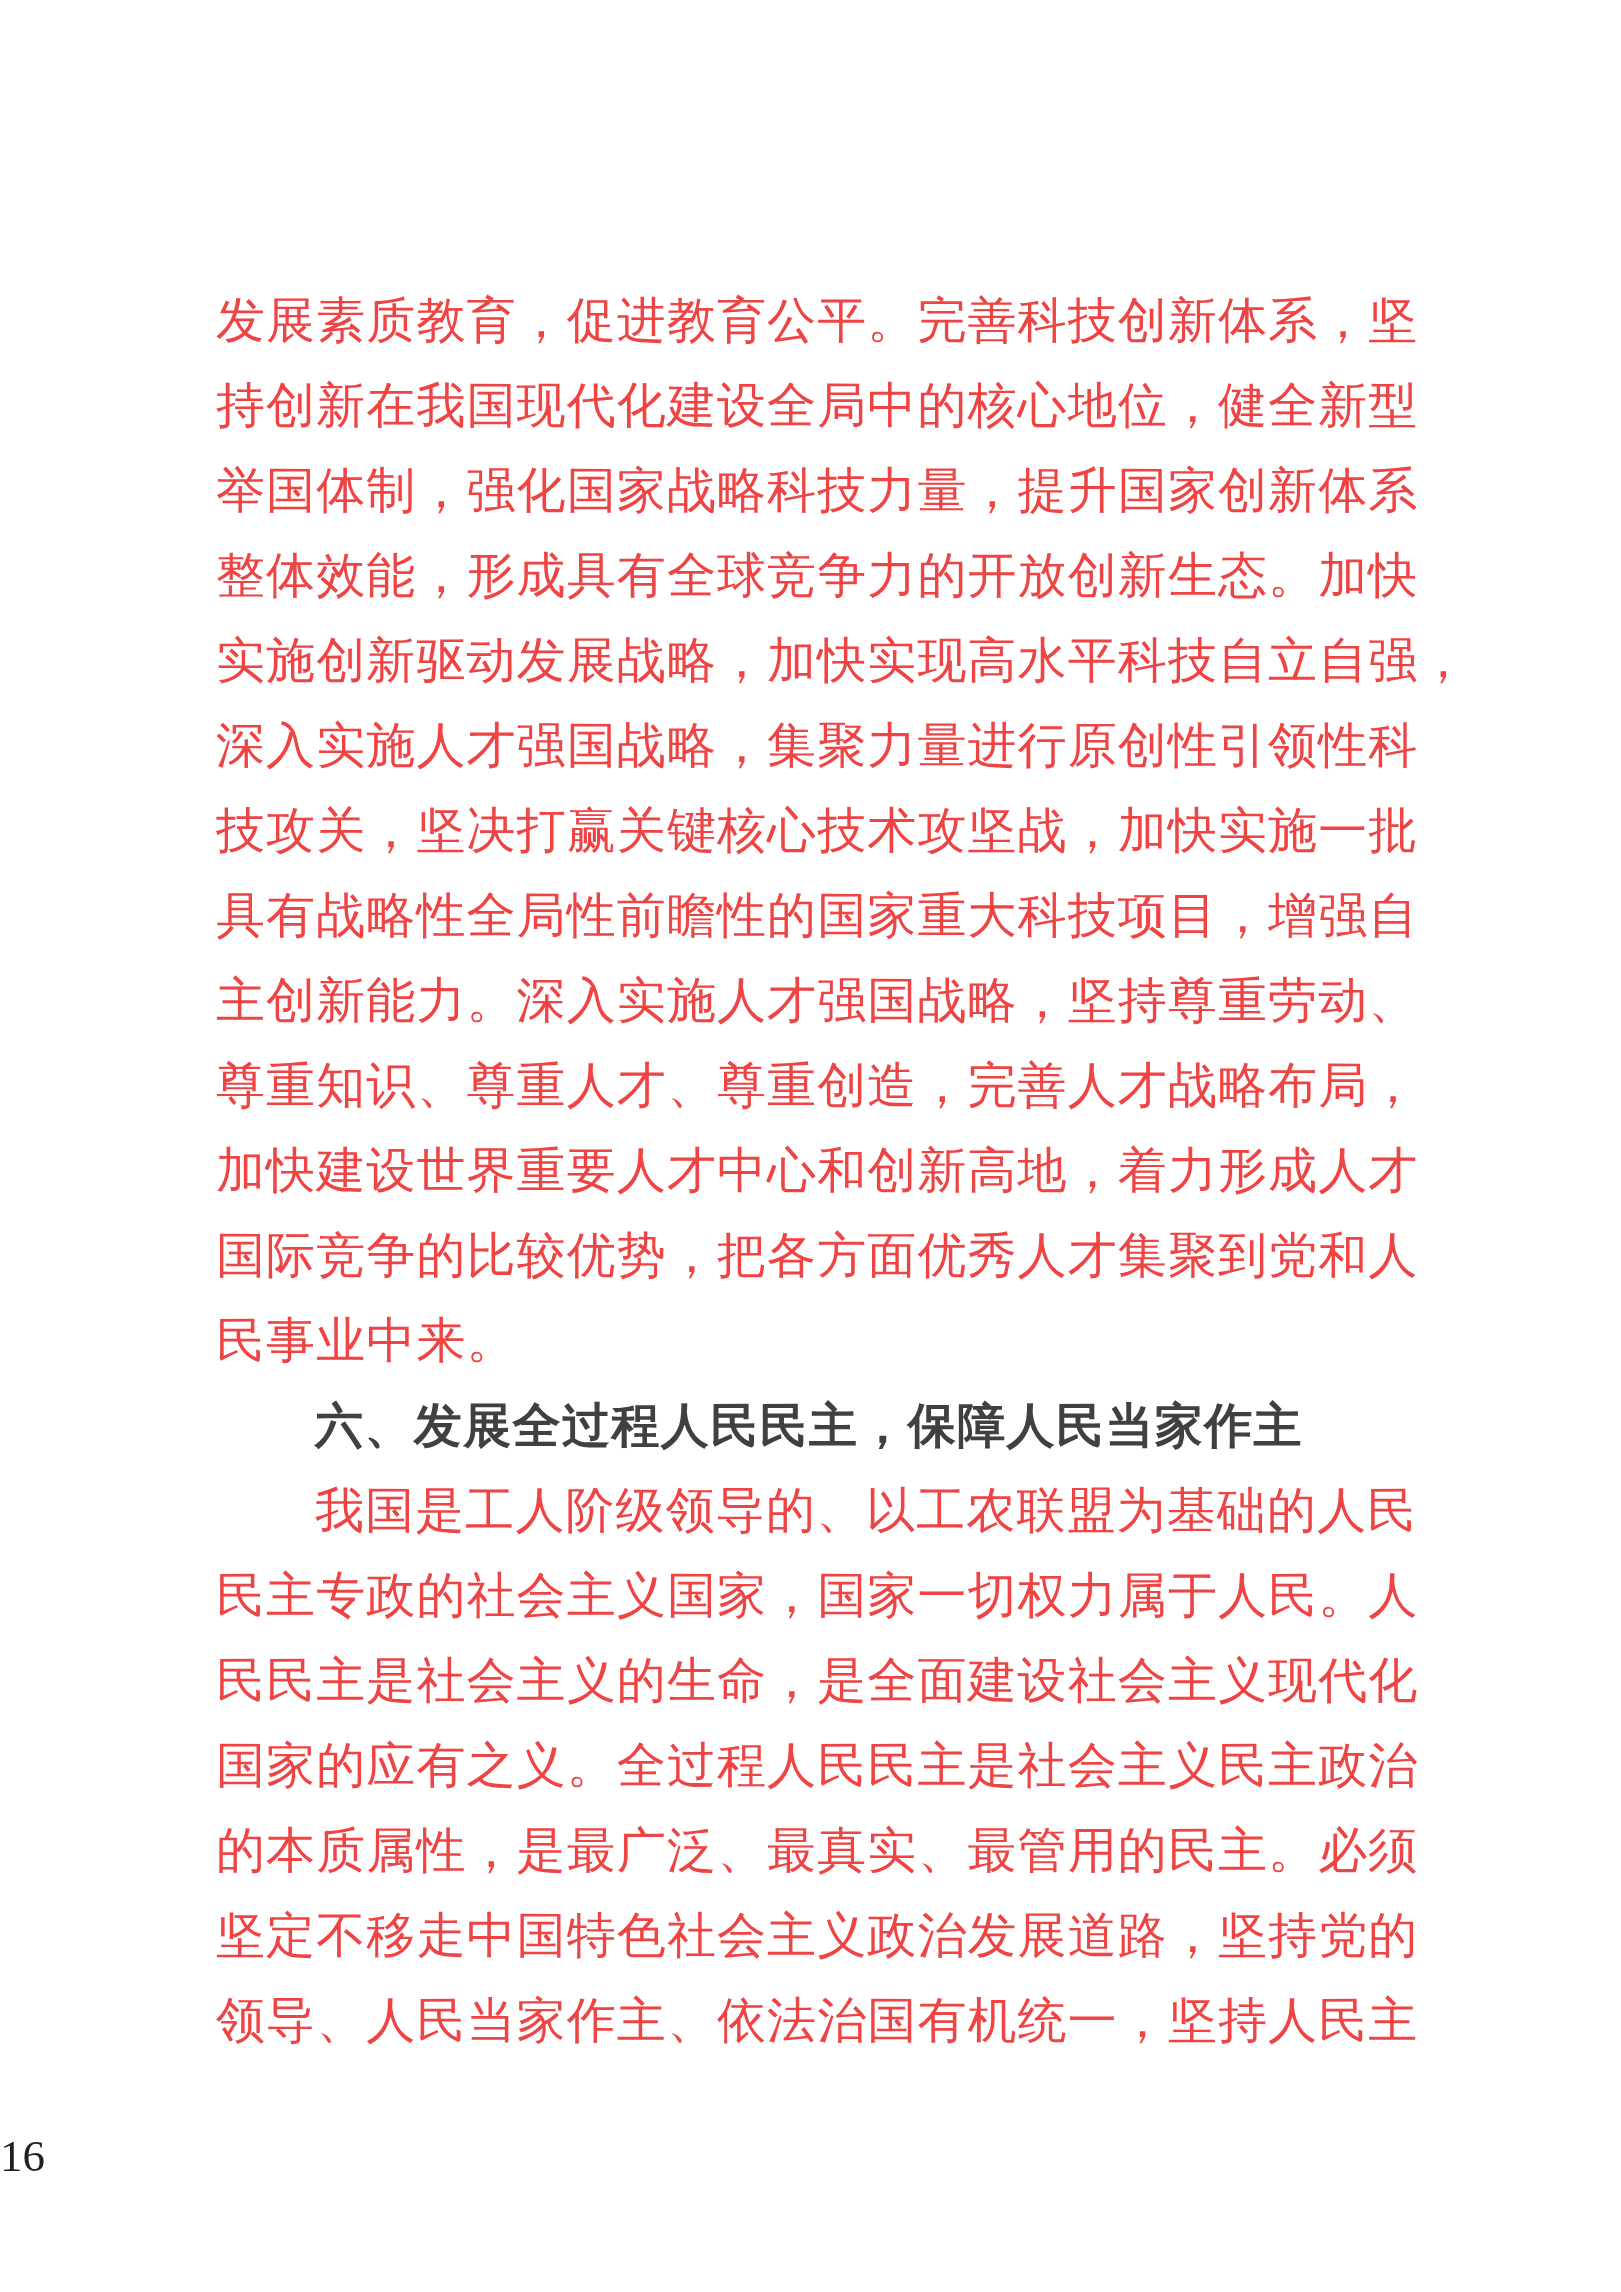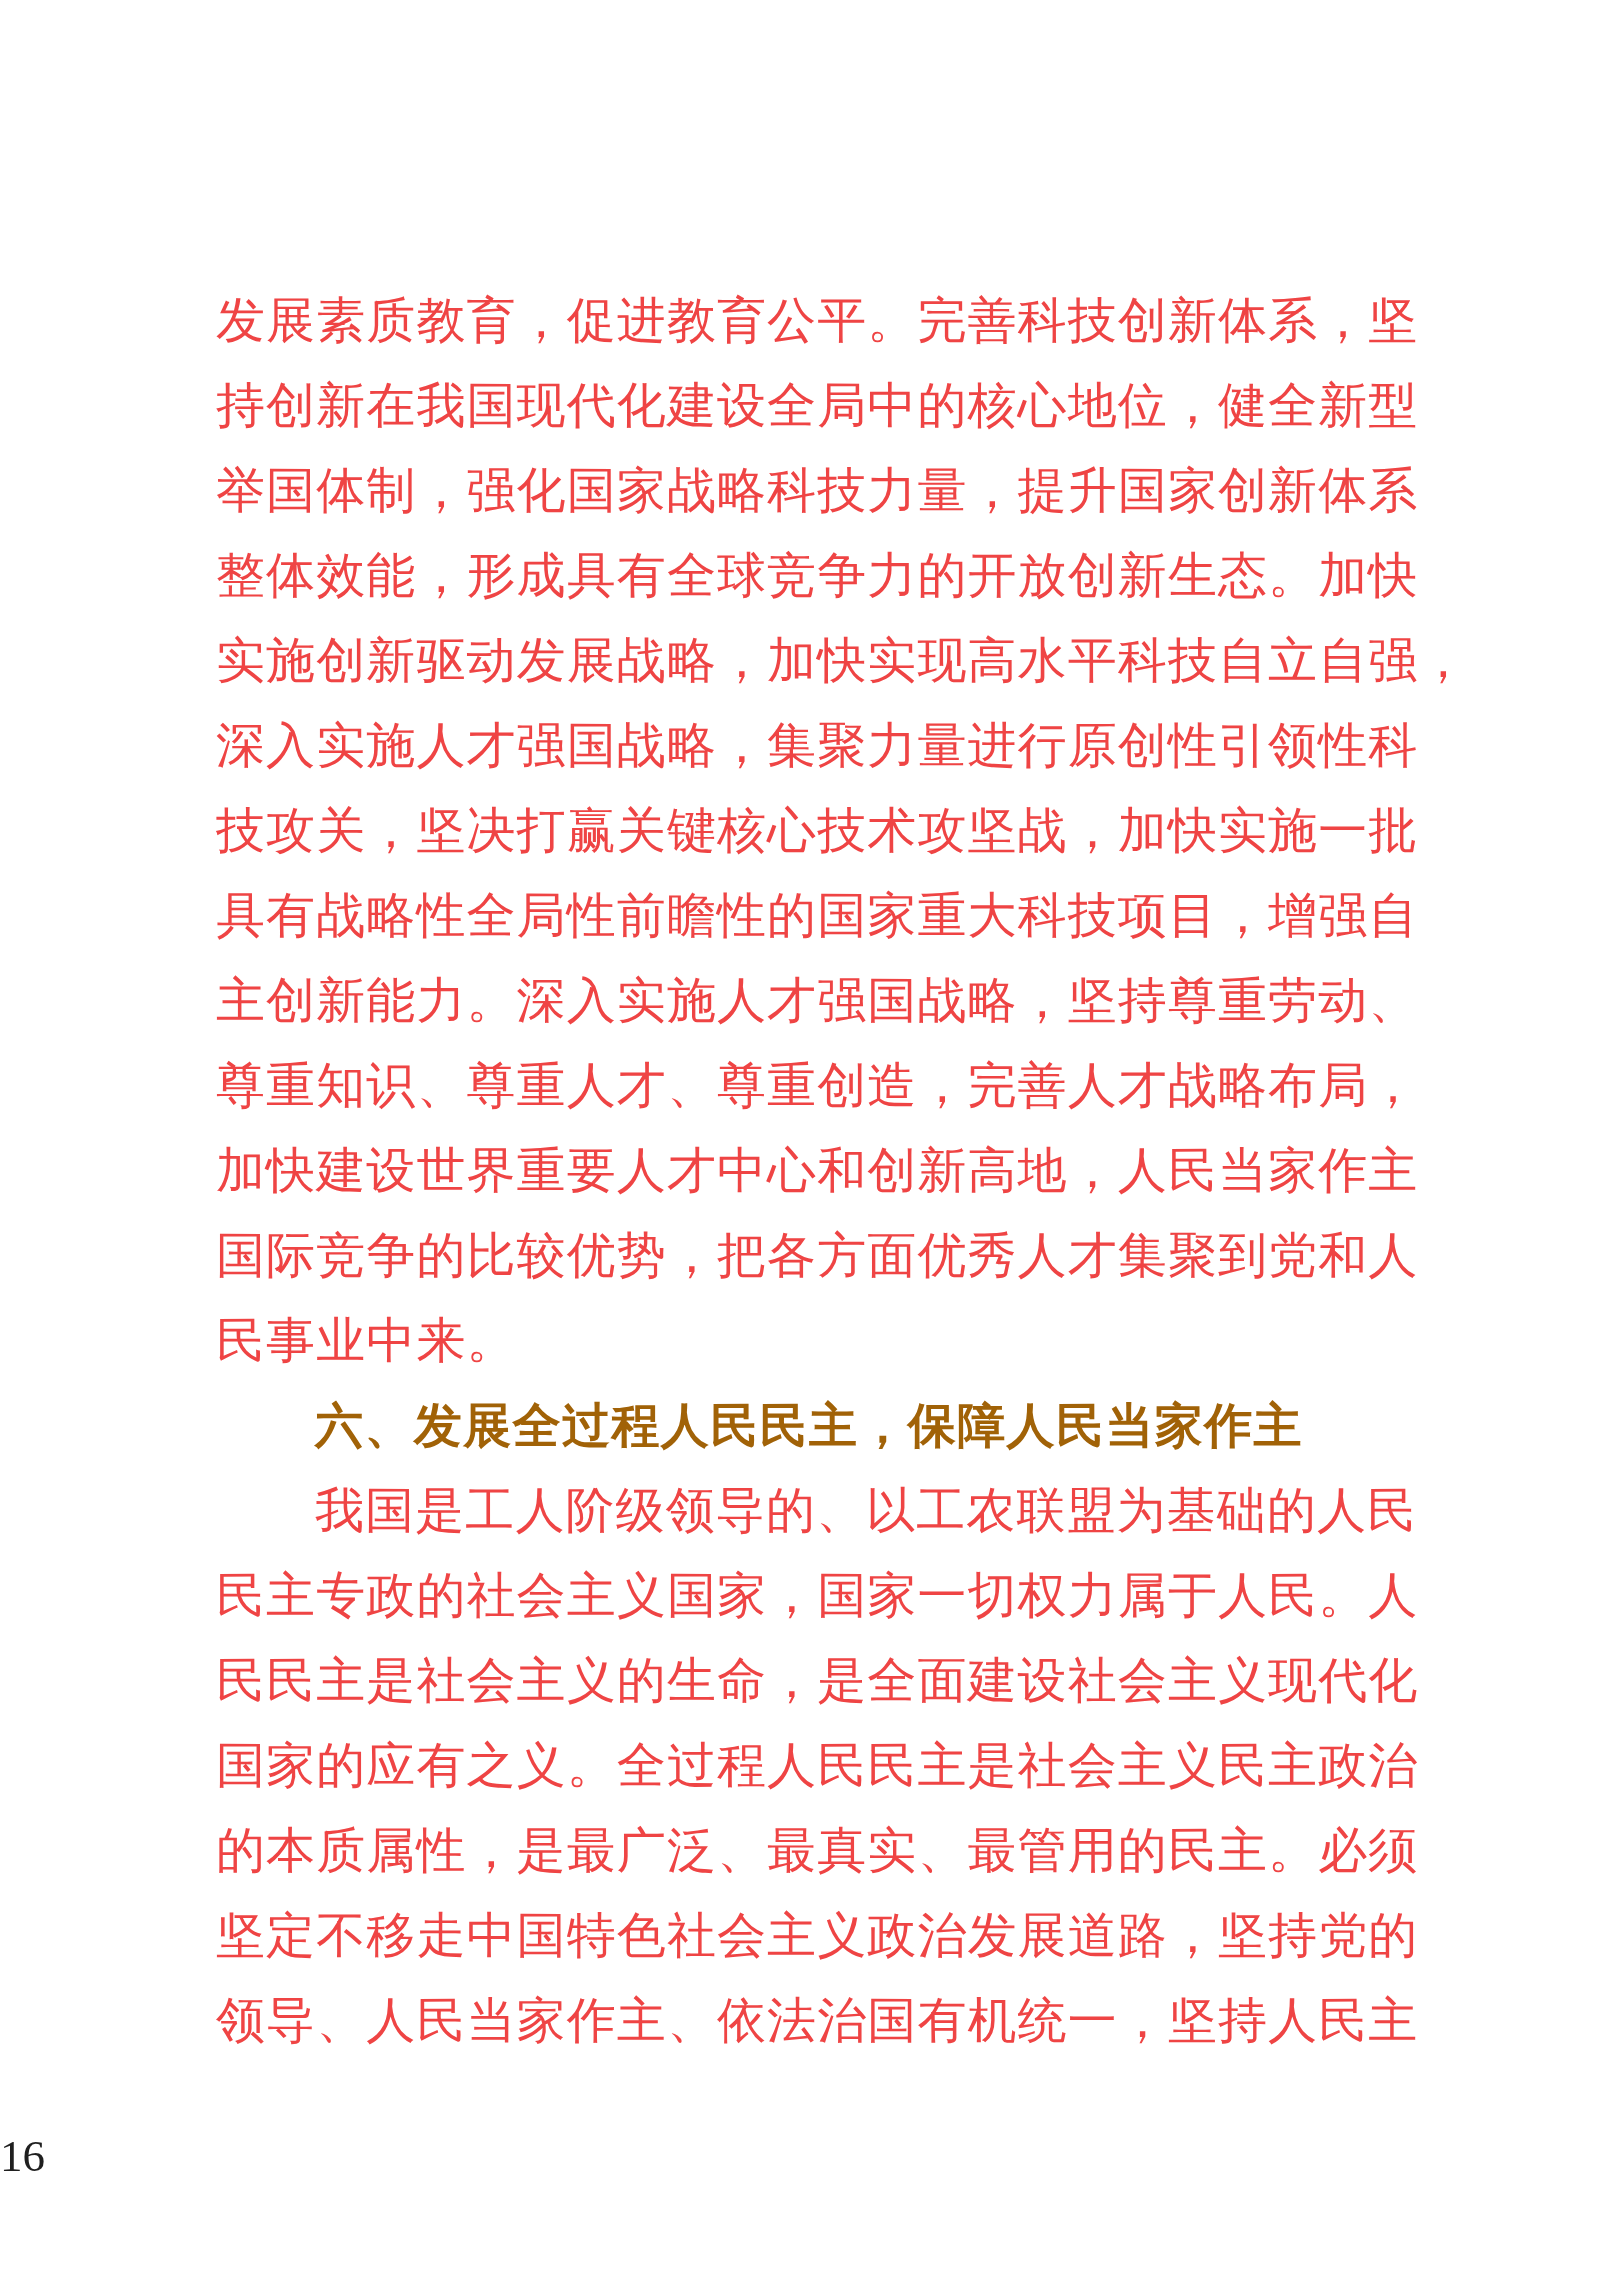--- a/index.html
+++ b/index.html
@@ -34,21 +34,21 @@
   }
   .heading {
     margin: 0;
     height: 85px;
     line-height: 85px;
     padding-left: 99px;
     font-size: 48px;
     font-weight: 700;
     letter-spacing: 1.4px;
     white-space: nowrap;
-    color: #a16207;
+    color: #404040;
     font-family: "Liberation Sans", sans-serif;
   }
   .page-footer {
     position: absolute;
     left: 0;
     top: 2121px;
     width: 100%;
     text-align: left;
   }
   .page-number {
@@ -68,21 +68,21 @@
     <div class="line">发展素质教育，促进教育公平。完善科技创新体系，坚</div>
     <div class="line">持创新在我国现代化建设全局中的核心地位，健全新型</div>
     <div class="line">举国体制，强化国家战略科技力量，提升国家创新体系</div>
     <div class="line">整体效能，形成具有全球竞争力的开放创新生态。加快</div>
     <div class="line">实施创新驱动发展战略，加快实现高水平科技自立自强，</div>
     <div class="line">深入实施人才强国战略，集聚力量进行原创性引领性科</div>
     <div class="line">技攻关，坚决打赢关键核心技术攻坚战，加快实施一批</div>
     <div class="line">具有战略性全局性前瞻性的国家重大科技项目，增强自</div>
     <div class="line">主创新能力。深入实施人才强国战略，坚持尊重劳动、</div>
     <div class="line">尊重知识、尊重人才、尊重创造，完善人才战略布局，</div>
-    <div class="line">加快建设世界重要人才中心和创新高地，人民当家作主</div>
+    <div class="line">加快建设世界重要人才中心和创新高地，着力形成人才</div>
     <div class="line">国际竞争的比较优势，把各方面优秀人才集聚到党和人</div>
     <div class="line">民事业中来。</div>
 
     <h2 class="heading">六、发展全过程人民民主，保障人民当家作主</h2>
 
     <div class="line indent">我国是工人阶级领导的、以工农联盟为基础的人民</div>
     <div class="line">民主专政的社会主义国家，国家一切权力属于人民。人</div>
     <div class="line">民民主是社会主义的生命，是全面建设社会主义现代化</div>
     <div class="line">国家的应有之义。全过程人民民主是社会主义民主政治</div>
     <div class="line">的本质属性，是最广泛、最真实、最管用的民主。必须</div>

